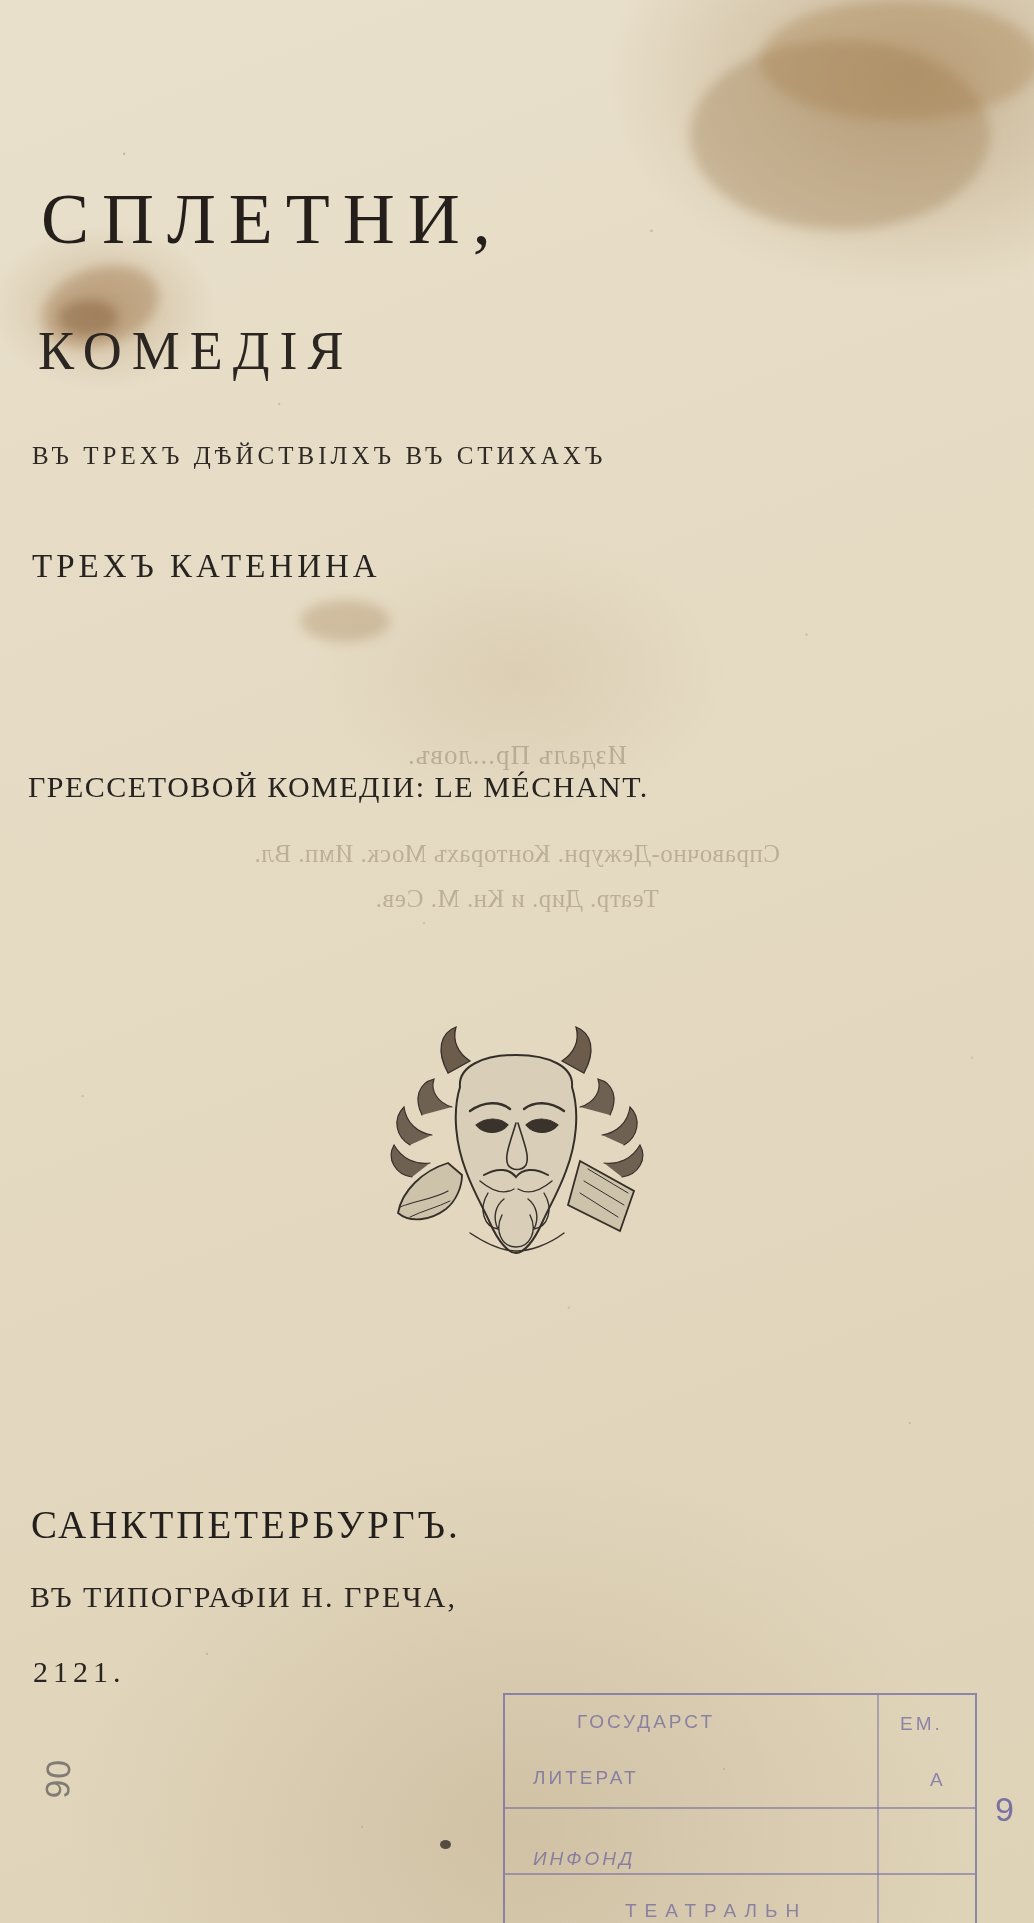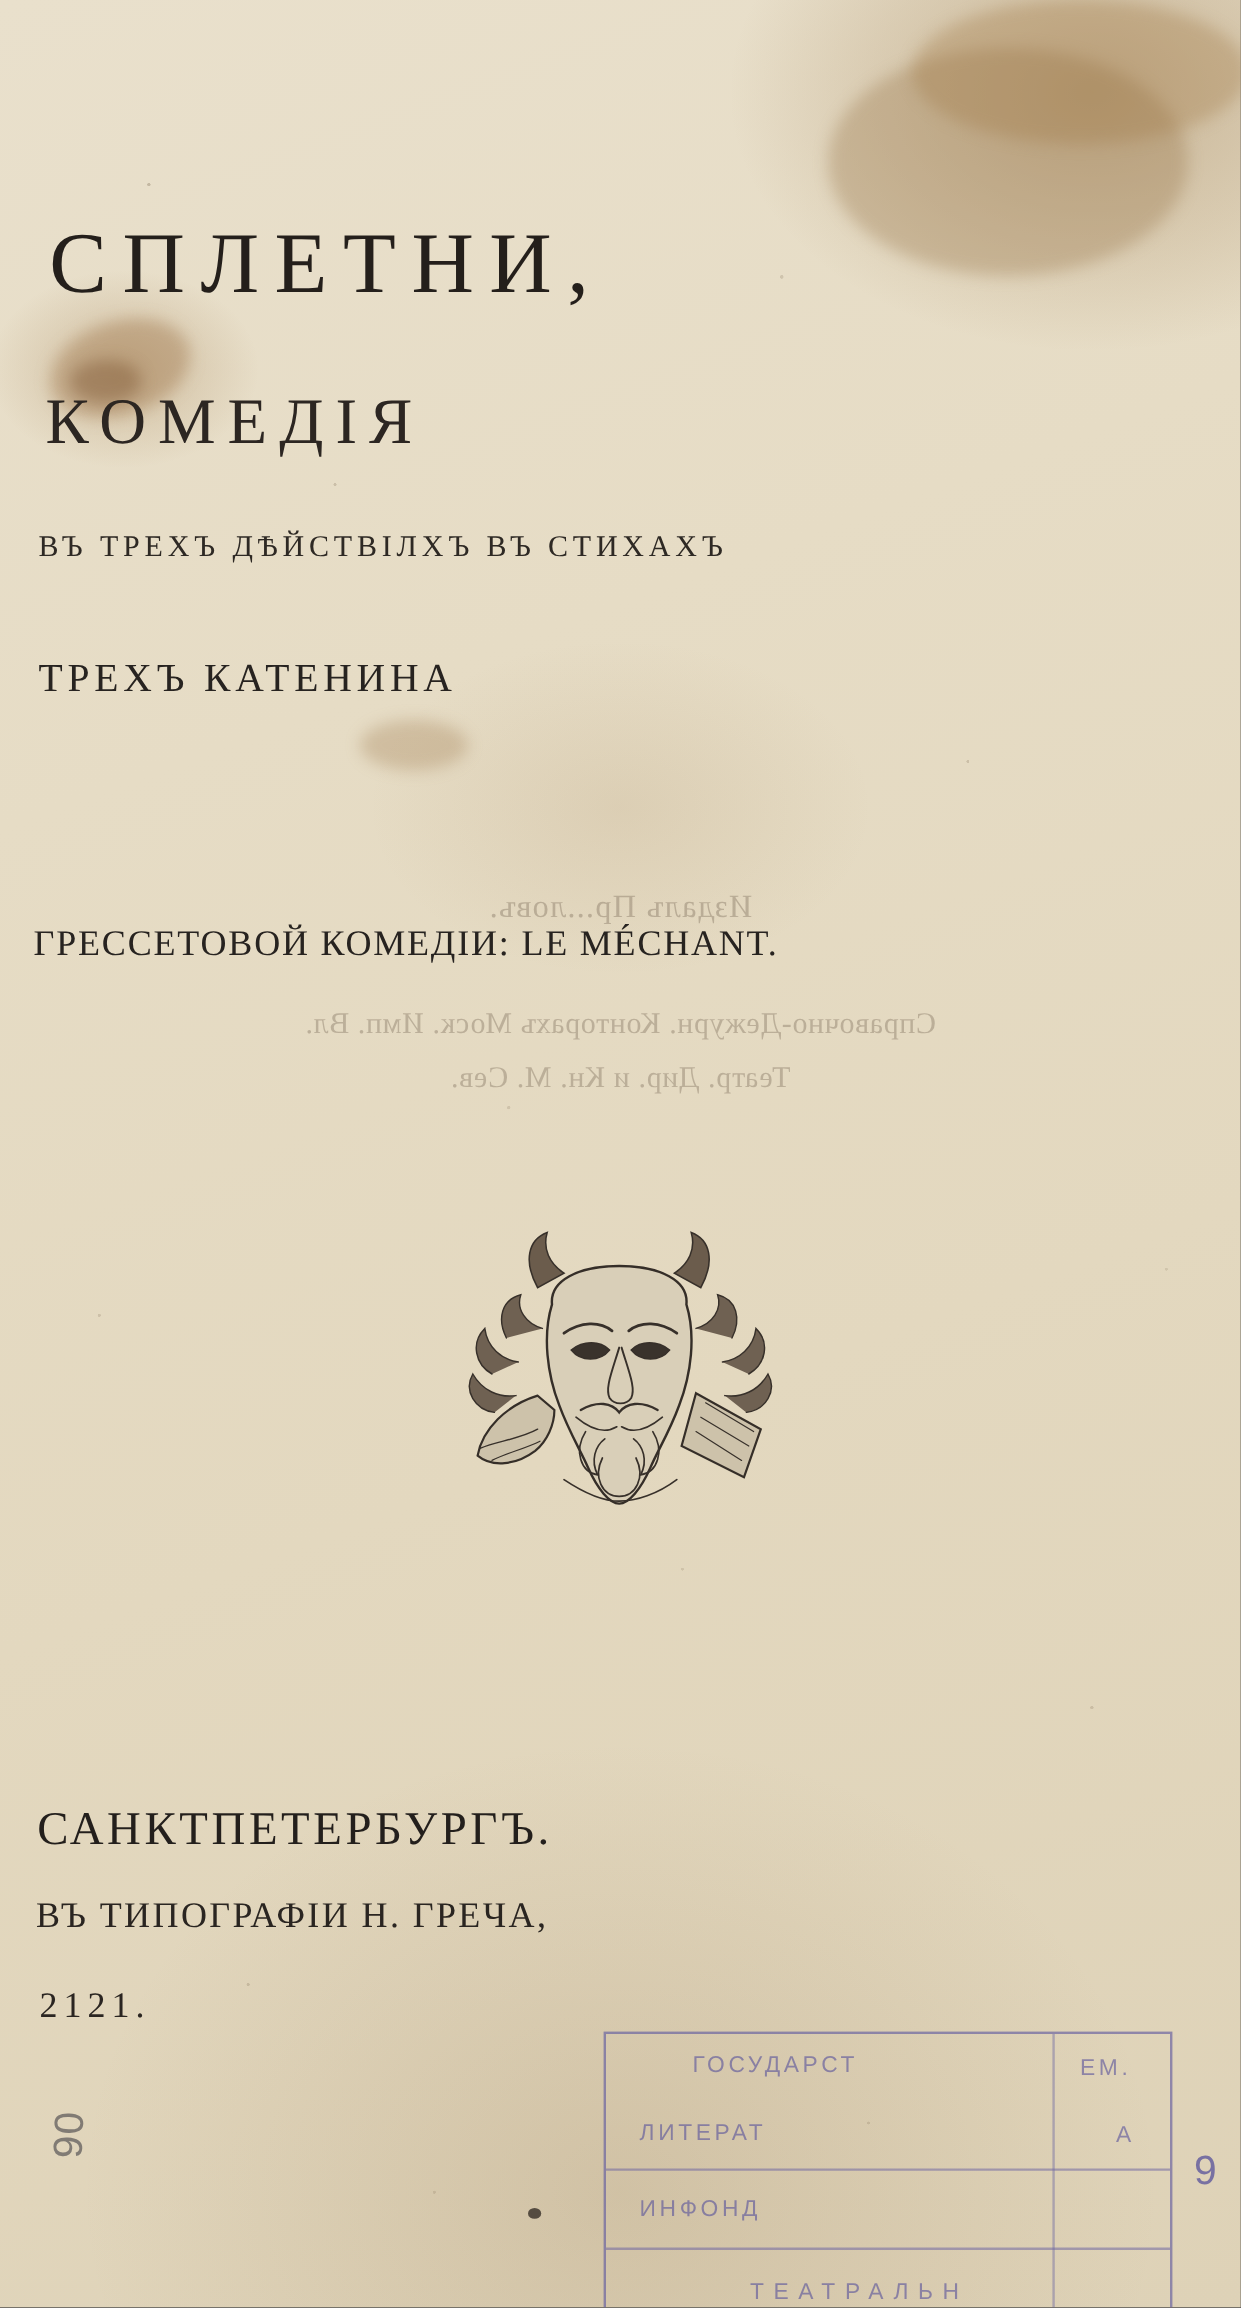--- a/index.html
+++ b/index.html
@@ -175,21 +175,21 @@
   .stamp .v1 { left: 372px; }
   .stamp .t {
     position: absolute;
     font-size: 19px;
     white-space: nowrap;
   }
   .st-1 { left: 72px;  top: 16px; }
   .st-2 { left: 395px; top: 18px; font-size: 16px; }
   .st-3 { left: 28px;  top: 72px; }
   .st-4 { left: 425px; top: 74px; font-size: 16px; }
-  .st-5 { left: 28px;  top: 136px; }
+  .st-5 { left: 28px;  top: 153px; font-style: italic; }
   .st-7 { left: 120px; top: 205px; font-size: 24px; letter-spacing: 8px; }
   .stamp-edge-num {
     position: absolute;
     left: 995px;
     top: 1790px;
     font-size: 34px;
     color: rgba(86,80,155,.75);
     font-family: "Liberation Sans", sans-serif;
   }
 

